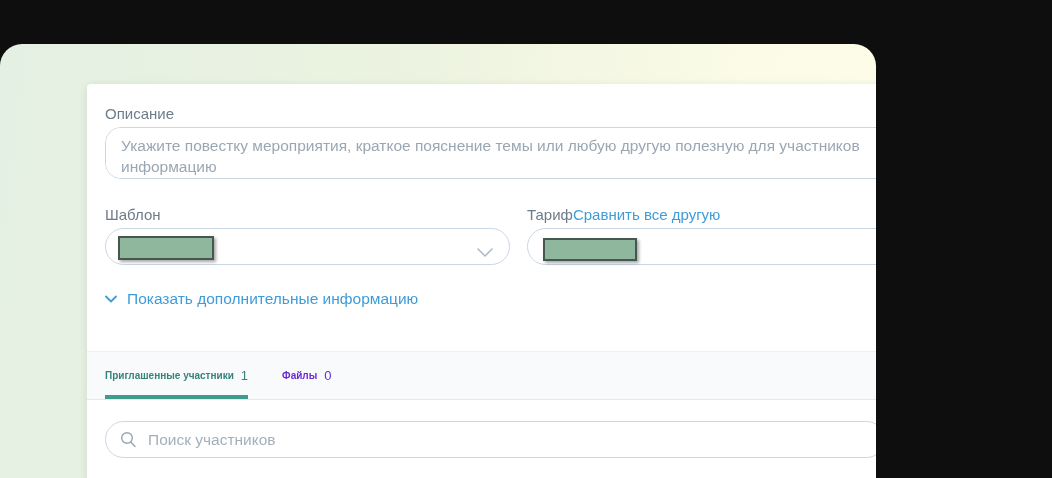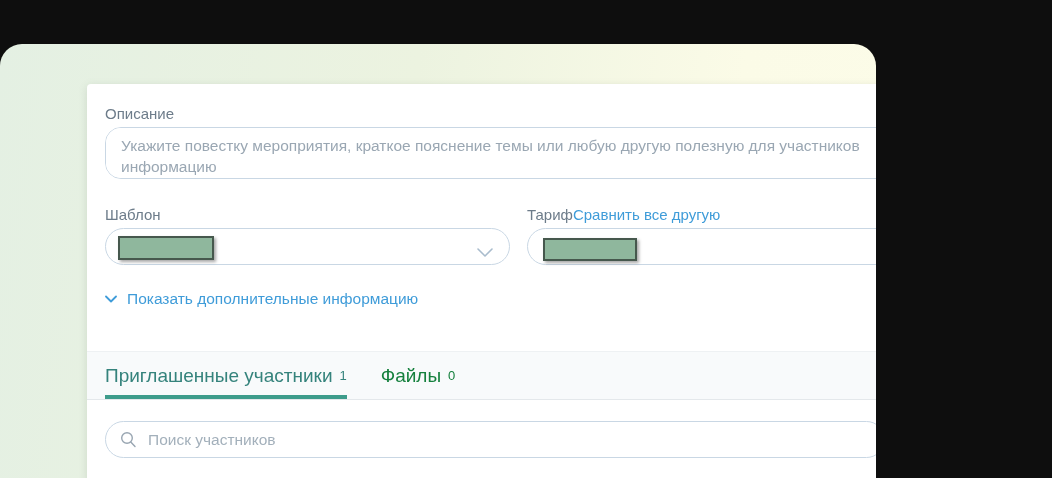--- a/index.html
+++ b/index.html
@@ -41,24 +41,24 @@
   .advanced{display:flex;align-items:center;margin-top:25px;cursor:pointer;width:max-content;}
   .advanced .adv-chevron{margin-right:10px;display:flex;}
   .advanced .adv-label{font-size:15.5px;color:#3f9cd9;}
   .tabstrip{
     position:absolute;left:0;top:267px;width:100%;height:49px;box-sizing:border-box;
     background:#f8fafb;border-top:1px solid #eef1f3;border-bottom:1px solid #e4e8eb;
     display:flex;align-items:stretch;padding-left:18px;
   }
   .tab{position:relative;display:flex;align-items:center;cursor:pointer;}
   .tab + .tab{margin-left:34px;}
-  .tab .tab-label{font-size:19px;}
+  .tab .tab-label{font-size:10px;font-weight:bold;}
   .tab .tab-count{font-size:13px;margin-left:7px;}
   .tab.active .tab-label,.tab.active .tab-count{color:#35837c;}
-  .tab.inactive .tab-label,.tab.inactive .tab-count{color:#15803d;}
+  .tab.inactive .tab-label,.tab.inactive .tab-count{color:#6d28d9;}
   .tab.active::after{
     content:"";position:absolute;left:0;right:0;bottom:0;height:4px;background:#3d9c8b;
   }
   .participants{position:absolute;left:0;top:317px;width:100%;height:81px;background:#fff;}
   .search{
     position:absolute;left:18px;top:20px;width:780px;height:37px;box-sizing:border-box;
     border:1px solid #c9d7e4;border-radius:18.5px;background:#fff;
     display:flex;align-items:center;padding:14px 14px;
   }
   .search input{

